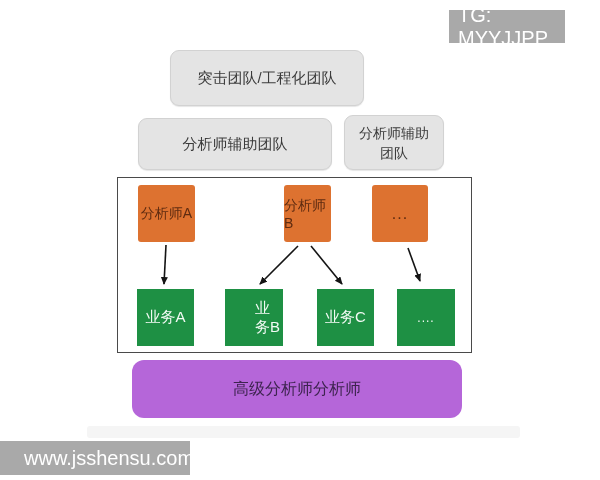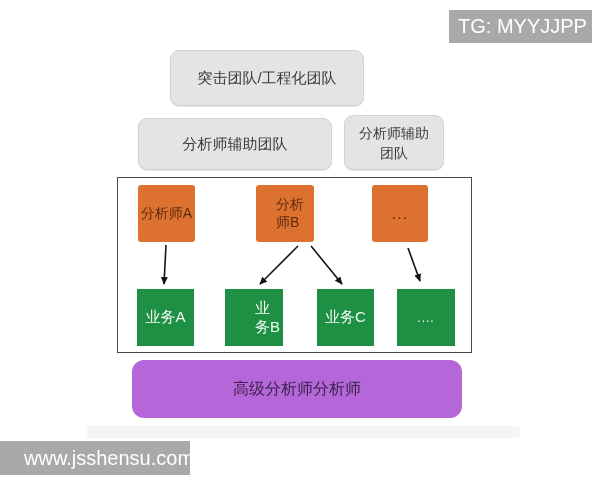--- a/index.html
+++ b/index.html
@@ -14,21 +14,21 @@
   .abs { position: absolute; box-sizing: border-box; }
 
   
   .wm {
     background: var(--c-watermark-bg, #a9a9a9);
     color: var(--c-watermark-text, #ffffff);
     font-size: 20px;
     display: flex;
     align-items: center;
   }
-  .wm-top    { left: 449px; top: 10px;  width: 143px; height: 33px; padding-left: 9px; }
+  .wm-top    { left: 449px; top: 10px;  width: 116px; height: 33px; padding-left: 9px; }
   .wm-bottom { left: 0px;   top: 441px; width: 190px; height: 34px; padding-left: 24px; }
 
   
   .gbox {
     background: var(--c-gray-box, #e4e4e4);
     border: 1px solid var(--c-gray-box-border, #d2d2d2);
     border-radius: 9px;
     color: var(--c-gray-text, #3b3b3b);
     font-size: 15px;
     display: flex;
@@ -54,21 +54,21 @@
     color: var(--c-orange-text, #5e2b10);
     border-radius: 3px;
     font-size: 14px;
     display: flex;
     align-items: center;
     justify-content: center;
     top: 185px;
     height: 57px;
   }
   .onode-a { left: 138px; width: 57px; }
-  .onode-b { left: 256px; width: 58px; padding-left: 20px; }
+  .onode-b { left: 284px; width: 47px; }
   .onode-d { left: 372px; width: 56px; font-size: 16px; letter-spacing: 1px; }
 
   
   .gnode {
     background: var(--c-green, #1f9245);
     color: var(--c-green-text, #f2faf4);
     font-size: 15px;
     display: flex;
     align-items: center;
     justify-content: center;

